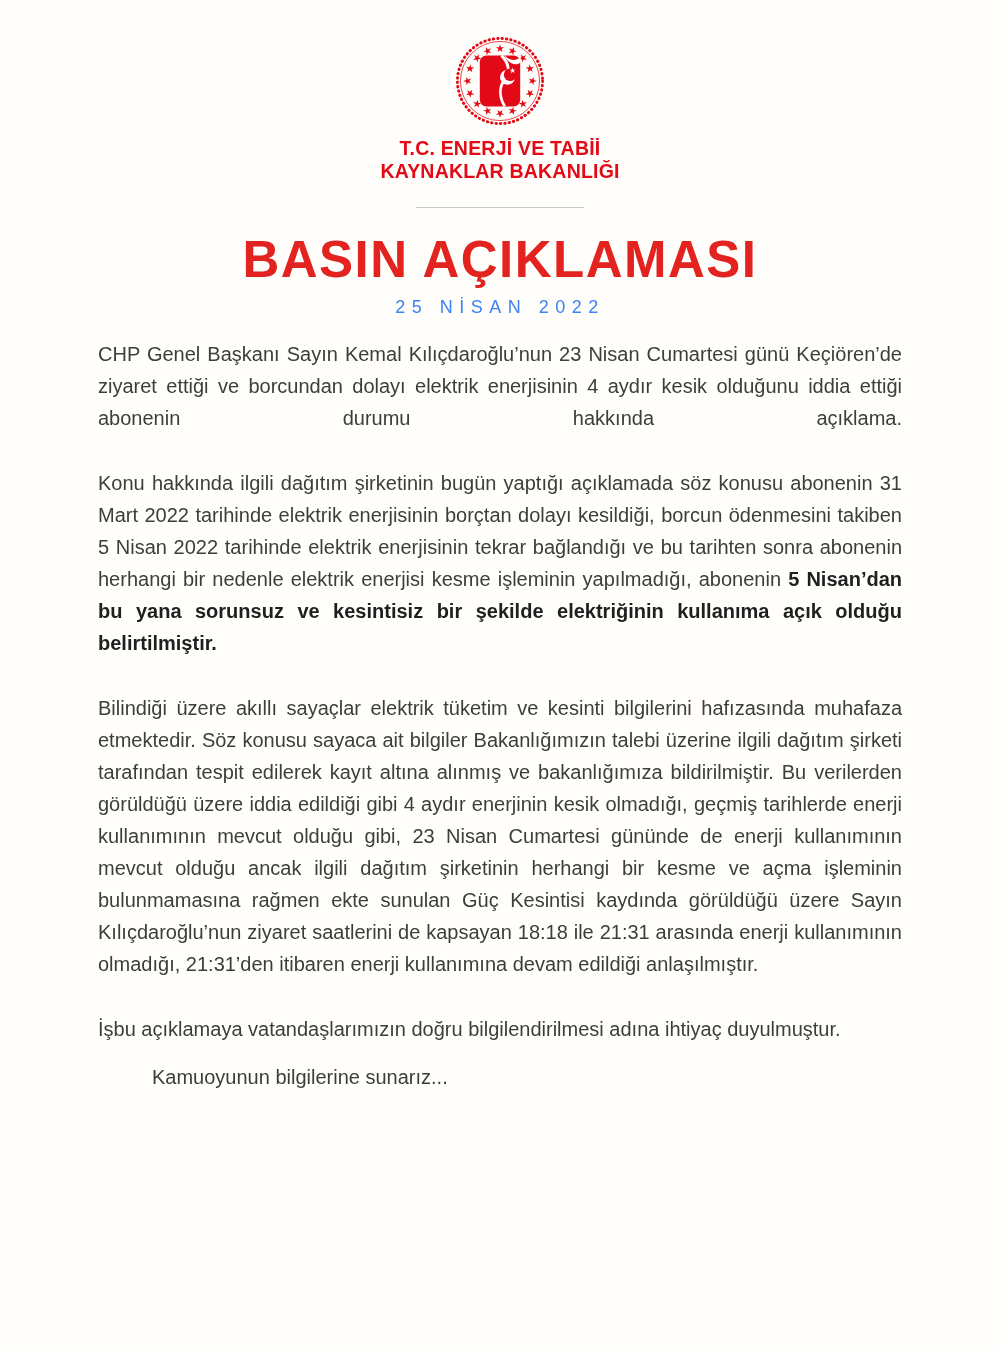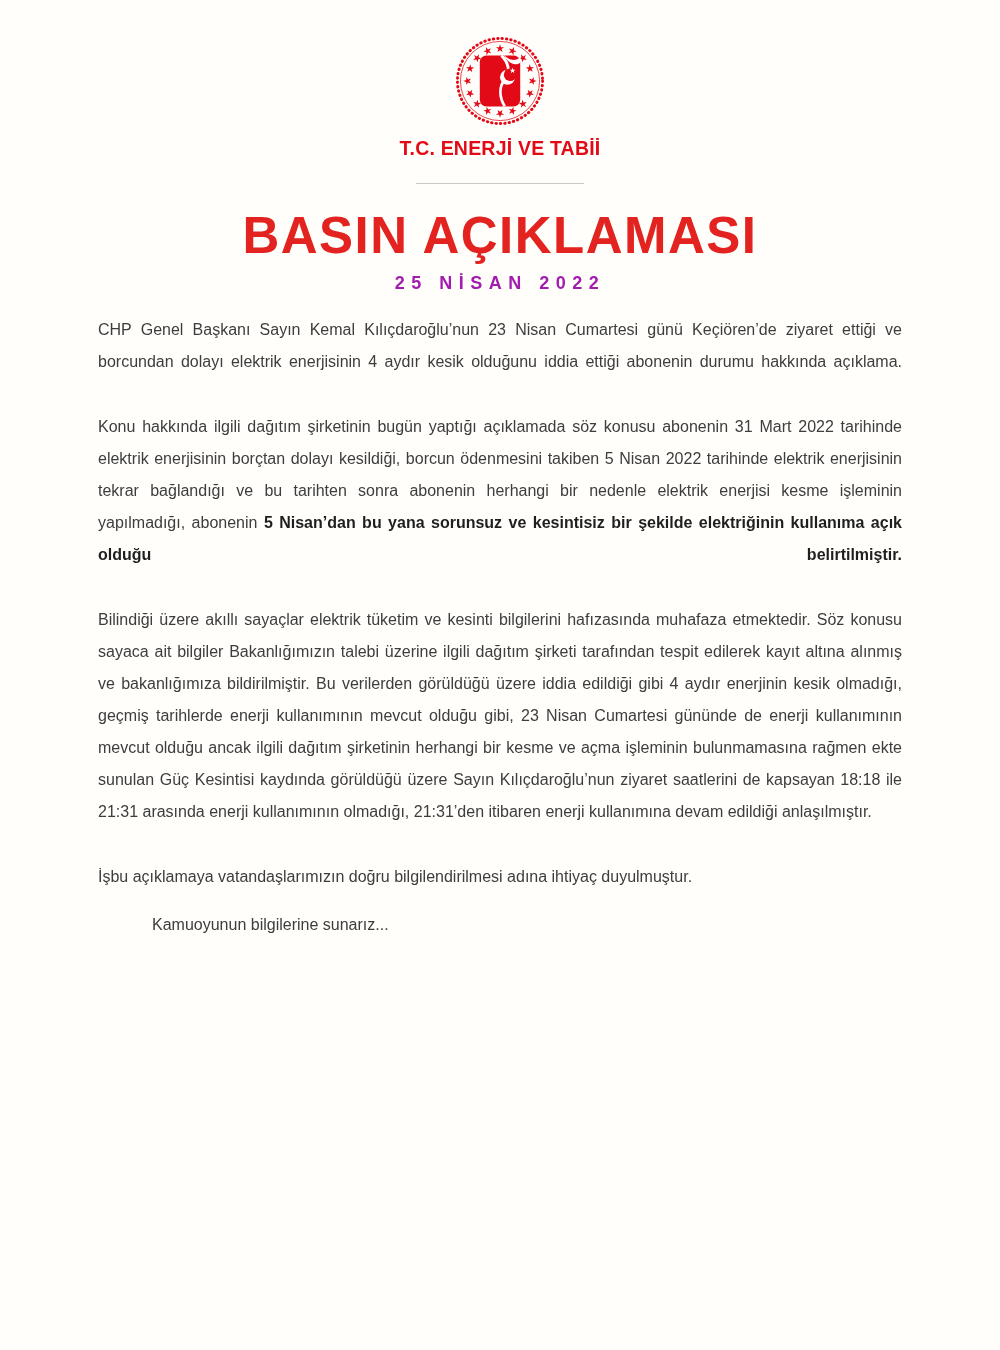--- a/index.html
+++ b/index.html
@@ -45,28 +45,28 @@
     color: #e2231f;
     font-size: 51px;
     font-weight: 800;
     letter-spacing: 1.5px;
     line-height: 1.1;
   }
   .release-date {
     margin-top: 9px;
     text-align: center;
     font-size: 18px;
-    font-weight: 700;
+    font-weight: 400;
     letter-spacing: 6.5px;
-    color: #a21caf;
+    color: #3b82f6;
   }
   .content {
     width: 804px;
     margin: 20px auto 0 auto;
-    font-size: 16px;
+    font-size: 20px;
     line-height: 32px;
     color: #3d3d3d;
   }
   .para {
     margin: 0 0 33px 0;
     text-align: justify;
   }
   .para.justify-last { text-align-last: justify; }
   .para.last { margin-bottom: 8px; }
   .para strong { font-weight: 700; color: #1f1f1f; }
@@ -116,20 +116,21 @@
         <path d="M 1.5,-27 C 10,-19 11,-8.5 5,-1.5 C -1,6 -1,16.5 5,27" stroke="#ffffff" stroke-width="3" fill="none"></path>
         <path d="M 4,-28 C 10,-21.5 16,-20.5 22,-25.5 L 22,-20 C 16,-14.5 8,-19.5 4,-28 Z" fill="#ffffff"></path>
         <circle cx="8" cy="-4" r="8" fill="#ffffff"></circle>
         <circle cx="10.8" cy="-6.6" r="6.7" fill="#e30a17"></circle>
         <use href="#star" transform="translate(13.4,-11) scale(0.72)" fill="#ffffff"></use>
       </g>
     </svg>
 
     <div class="ministry-name">
       <div>T.C. ENERJİ VE TABİİ</div>
+      <div>KAYNAKLAR BAKANLIĞI</div>
     </div>
 
     <hr class="divider">
   </div>
 
   <div class="main">
     <h1 class="page-title">BASIN AÇIKLAMASI</h1>
     <div class="release-date">25 NİSAN 2022</div>
 
     <div class="content">

